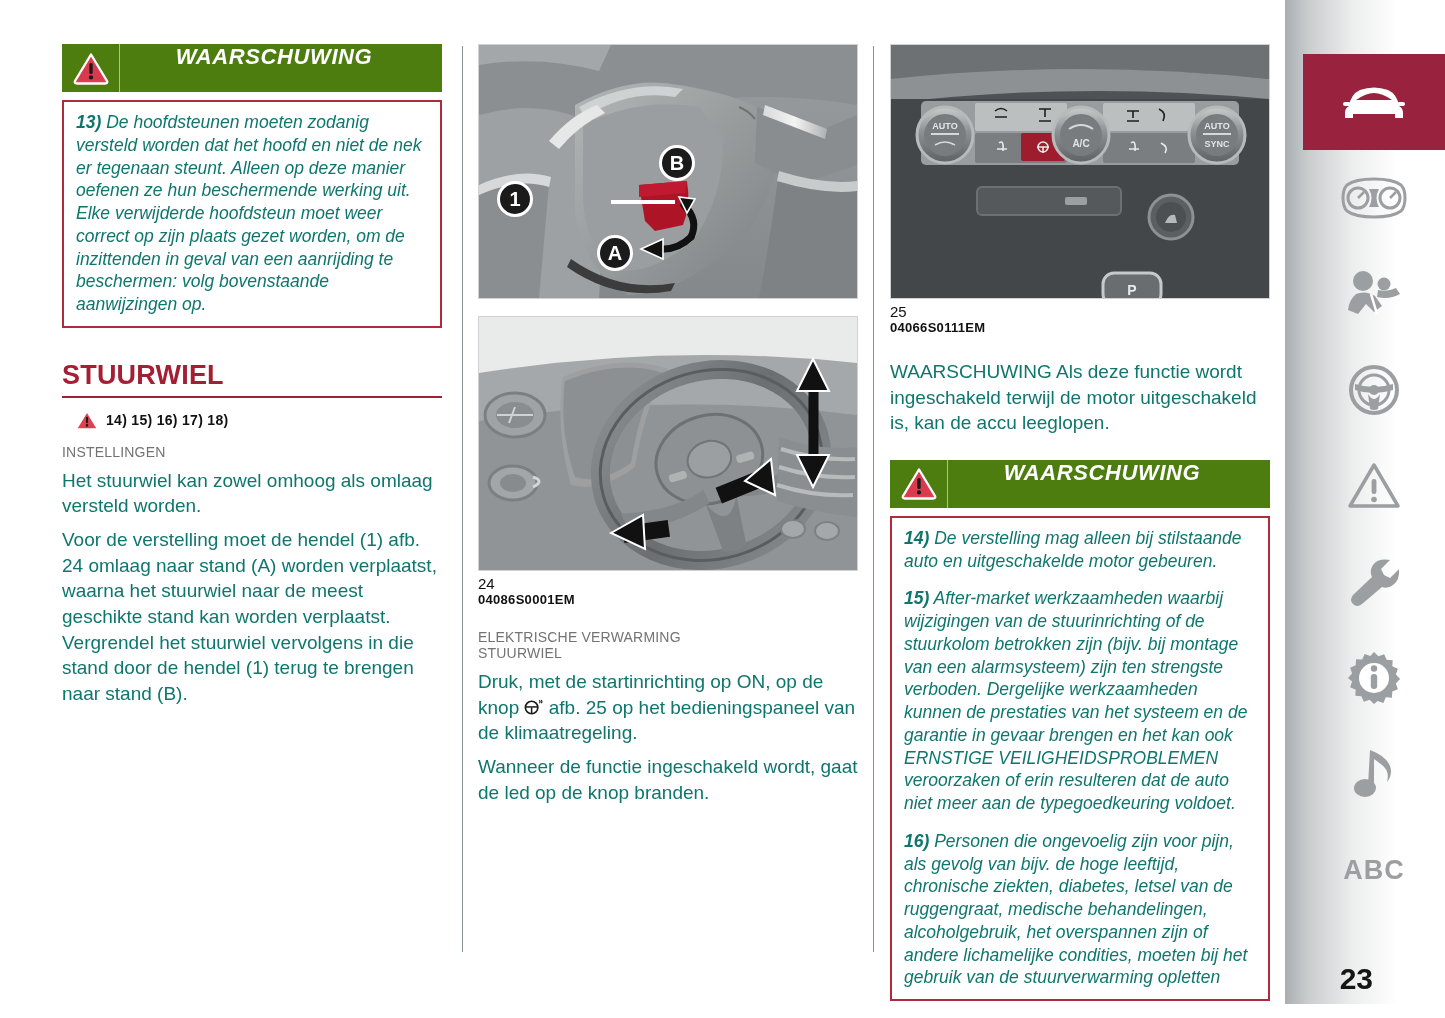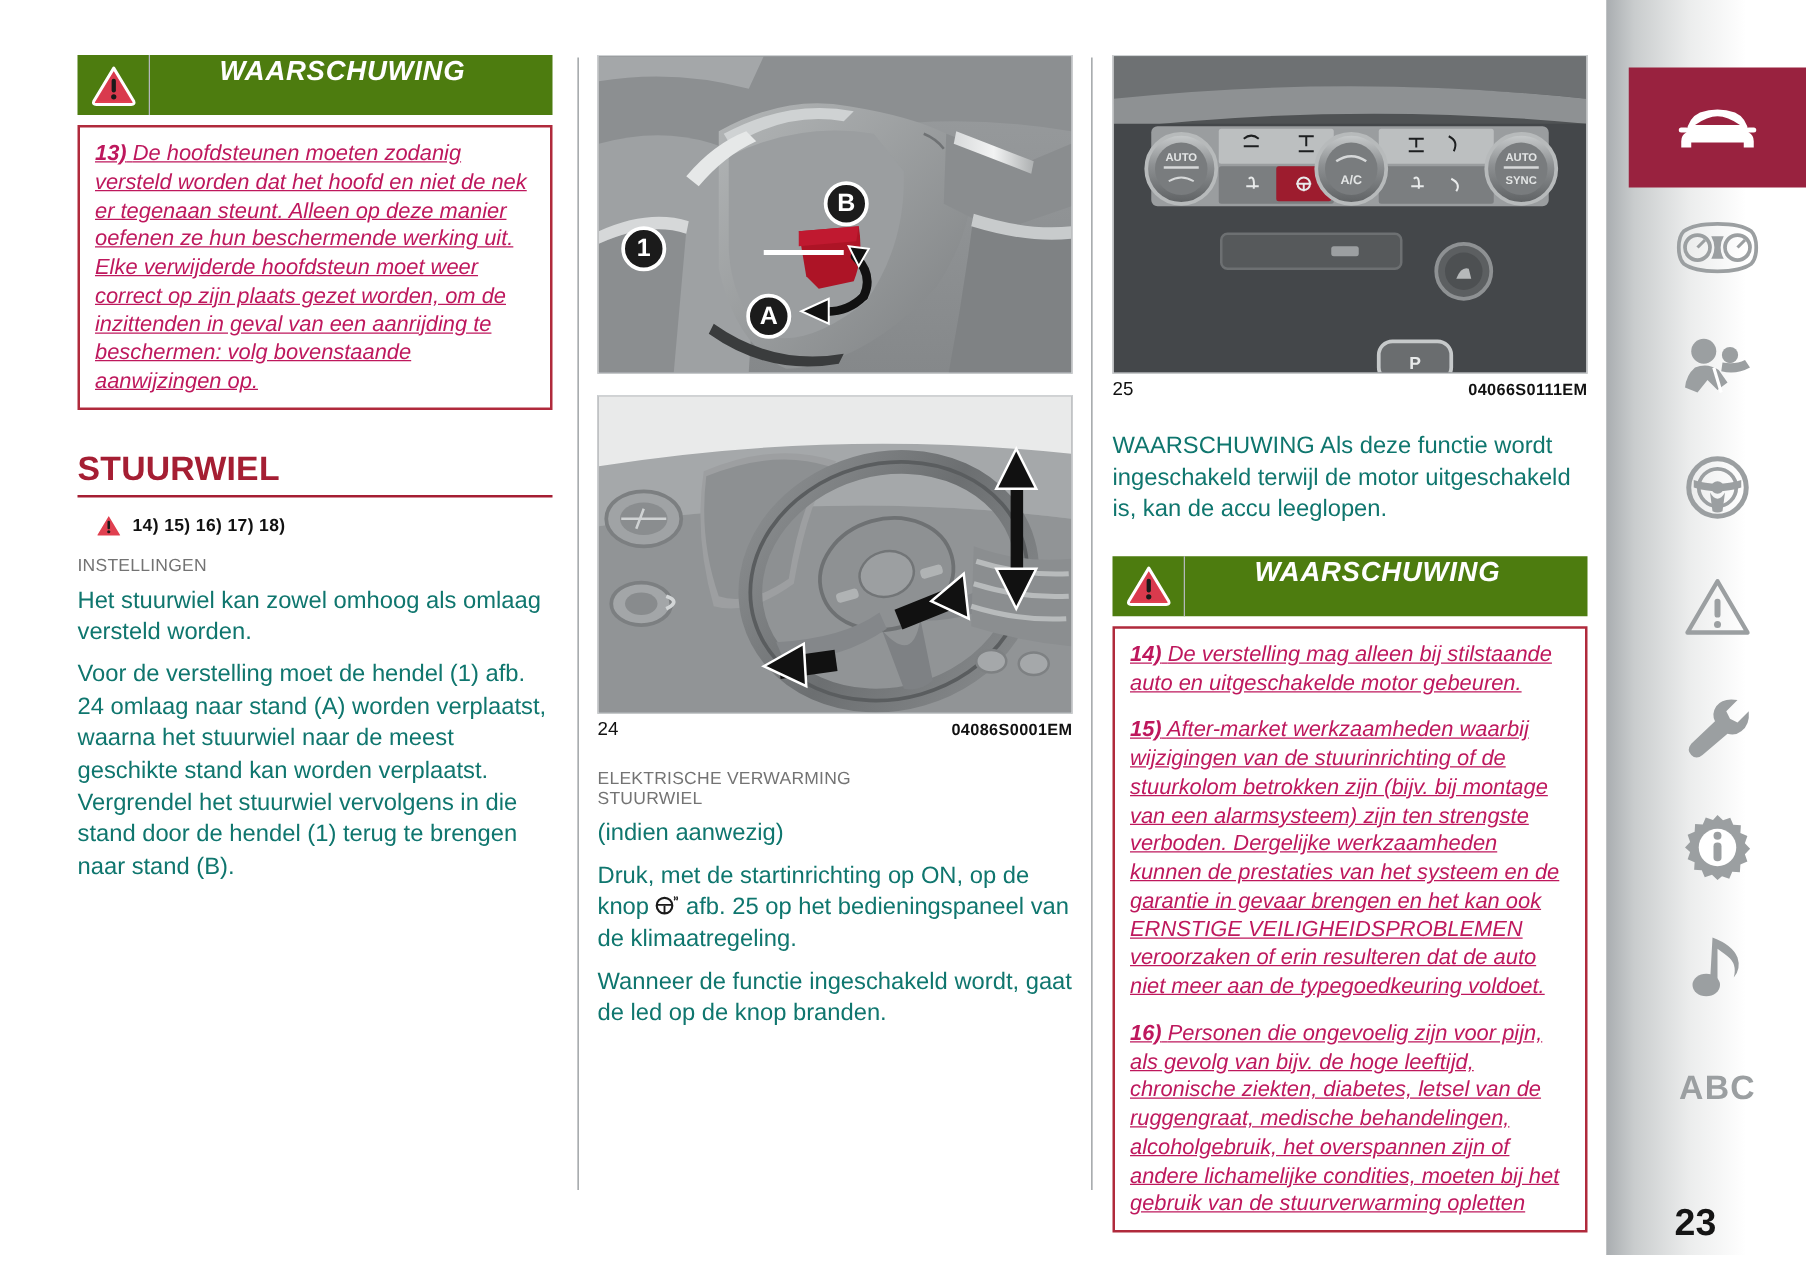--- a/index.html
+++ b/index.html
@@ -75,23 +75,22 @@
     width: 380px;
     border: 2px solid #b02a3c;
     padding: 9px 12px 10px 12px;
     margin-top: 8px;
     background: #fff;
   }
   .warn-box p {
     font-style: italic;
     font-size: 17.5px;
     line-height: 1.3;
-    color: #be185d;
+    color: #0f766e;
     margin: 0;
-    text-decoration: underline;
   }
   .warn-box p + p { margin-top: 15px; }
   .warn-box .num {
     font-weight: bold;
     font-style: italic;
   }
 
   
   h1.section-title {
     color: #a51e33;
@@ -143,20 +142,21 @@
     overflow: hidden;
     position: relative;
     background: #8f9295;
   }
   .fig-caption {
     display: flex;
     justify-content: space-between;
     align-items: baseline;
     width: 380px;
     margin-top: 4px;
+    flex-direction: column;
   }
   .fig-caption .fignum {
     font-size: 15px;
     color: #111;
     font-weight: 500;
   }
   .fig-caption .figcode {
     font-size: 13px;
     color: #111;
     font-weight: bold;
@@ -394,21 +394,20 @@
           <span class="fignum">24</span>
           <span class="figcode">04086S0001EM</span>
         </div>
       </div>
 
       <h2 class="sub-title spaced" style="line-height:1.15;">
         <span>ELEKTRISCHE VERWARMING</span><br>
         <span>STUURWIEL</span>
       </h2>
 
-      <p class="body-p">(indien aanwezig)</p>
       <p class="body-p">
         <span>Druk, met de startinrichting op ON, op de</span>
         <span>knop</span>
         <svg width="19" height="17" viewBox="0 0 20 18" style="vertical-align:-2px;" aria-hidden="true">
           <circle cx="8" cy="9" r="6.6" fill="none" stroke="#1b1b1b" stroke-width="1.8"></circle>
           <path d="M1.6 8.4 H14.4" stroke="#1b1b1b" stroke-width="1.6"></path>
           <path d="M8 9 V15.6" stroke="#1b1b1b" stroke-width="1.6"></path>
           <path d="M16.2 1.2 q1.4 1.6 0 3.2 M18.2 1.2 q1.4 1.6 0 3.2" stroke="#1b1b1b" stroke-width="1.2" fill="none"></path>
         </svg>
         <span>afb. 25 op het bedieningspaneel</span>

